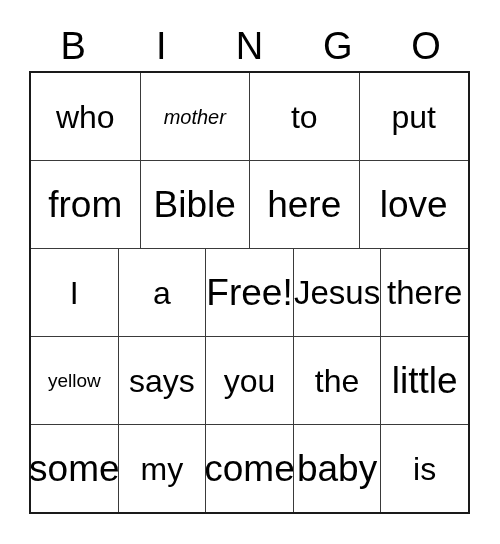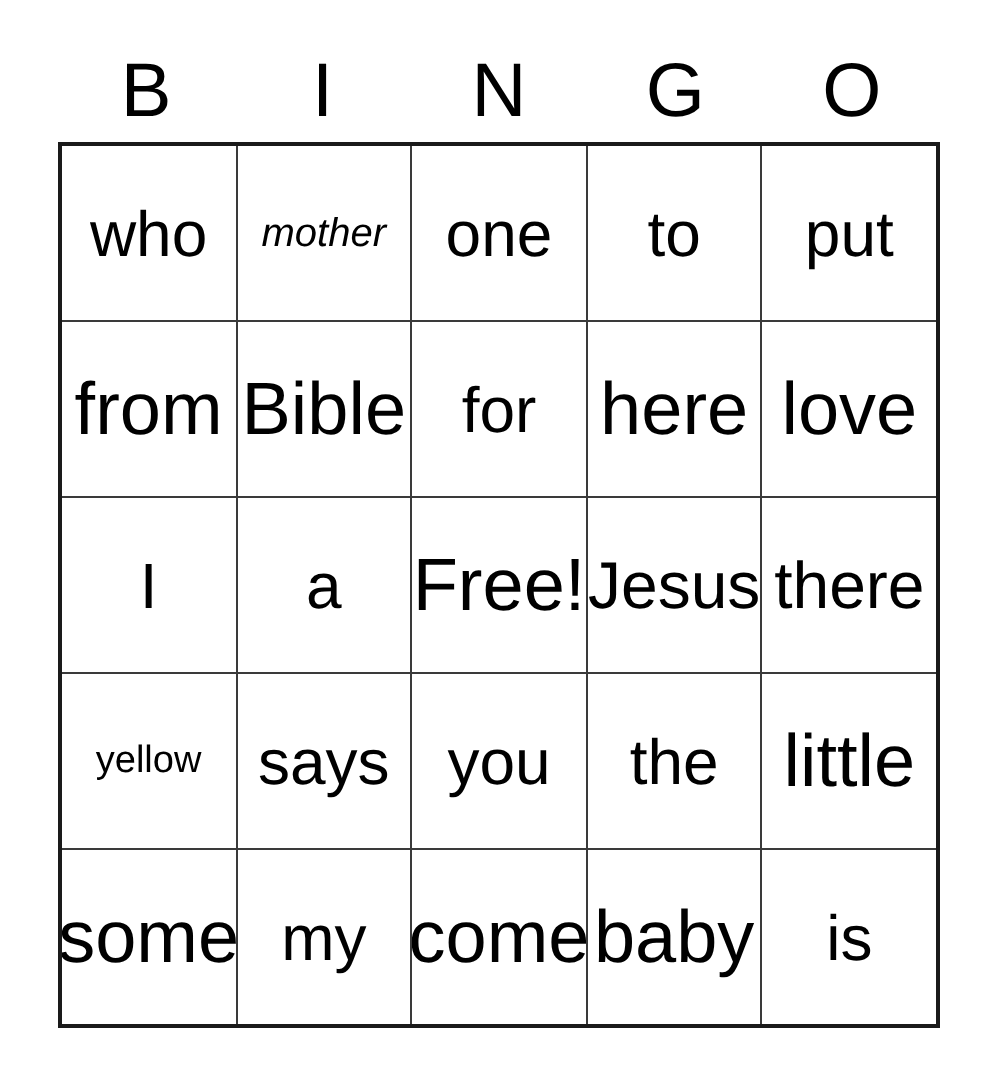--- a/index.html
+++ b/index.html
@@ -102,39 +102,33 @@
   <div class="grid">
 
     <div class="grid-row">
       <div class="cell">
           <span class="cell-text sz-xl">who</span>
         </div>
       <div class="cell">
           <span class="cell-text sz-xs">mother</span>
         </div>
       <div class="cell">
-          <span class="cell-text sz-xl">one</span>
-        </div>
-      <div class="cell">
           <span class="cell-text sz-xl">to</span>
         </div>
       <div class="cell">
           <span class="cell-text sz-xl">put</span>
         </div>
     </div>
 
     <div class="grid-row">
       <div class="cell">
           <span class="cell-text sz-l">from</span>
         </div>
       <div class="cell">
           <span class="cell-text sz-l">Bible</span>
-        </div>
-      <div class="cell">
-          <span class="cell-text sz-xl">for</span>
         </div>
       <div class="cell">
           <span class="cell-text sz-l">here</span>
         </div>
       <div class="cell">
           <span class="cell-text sz-l">love</span>
         </div>
     </div>
 
     <div class="grid-row">

